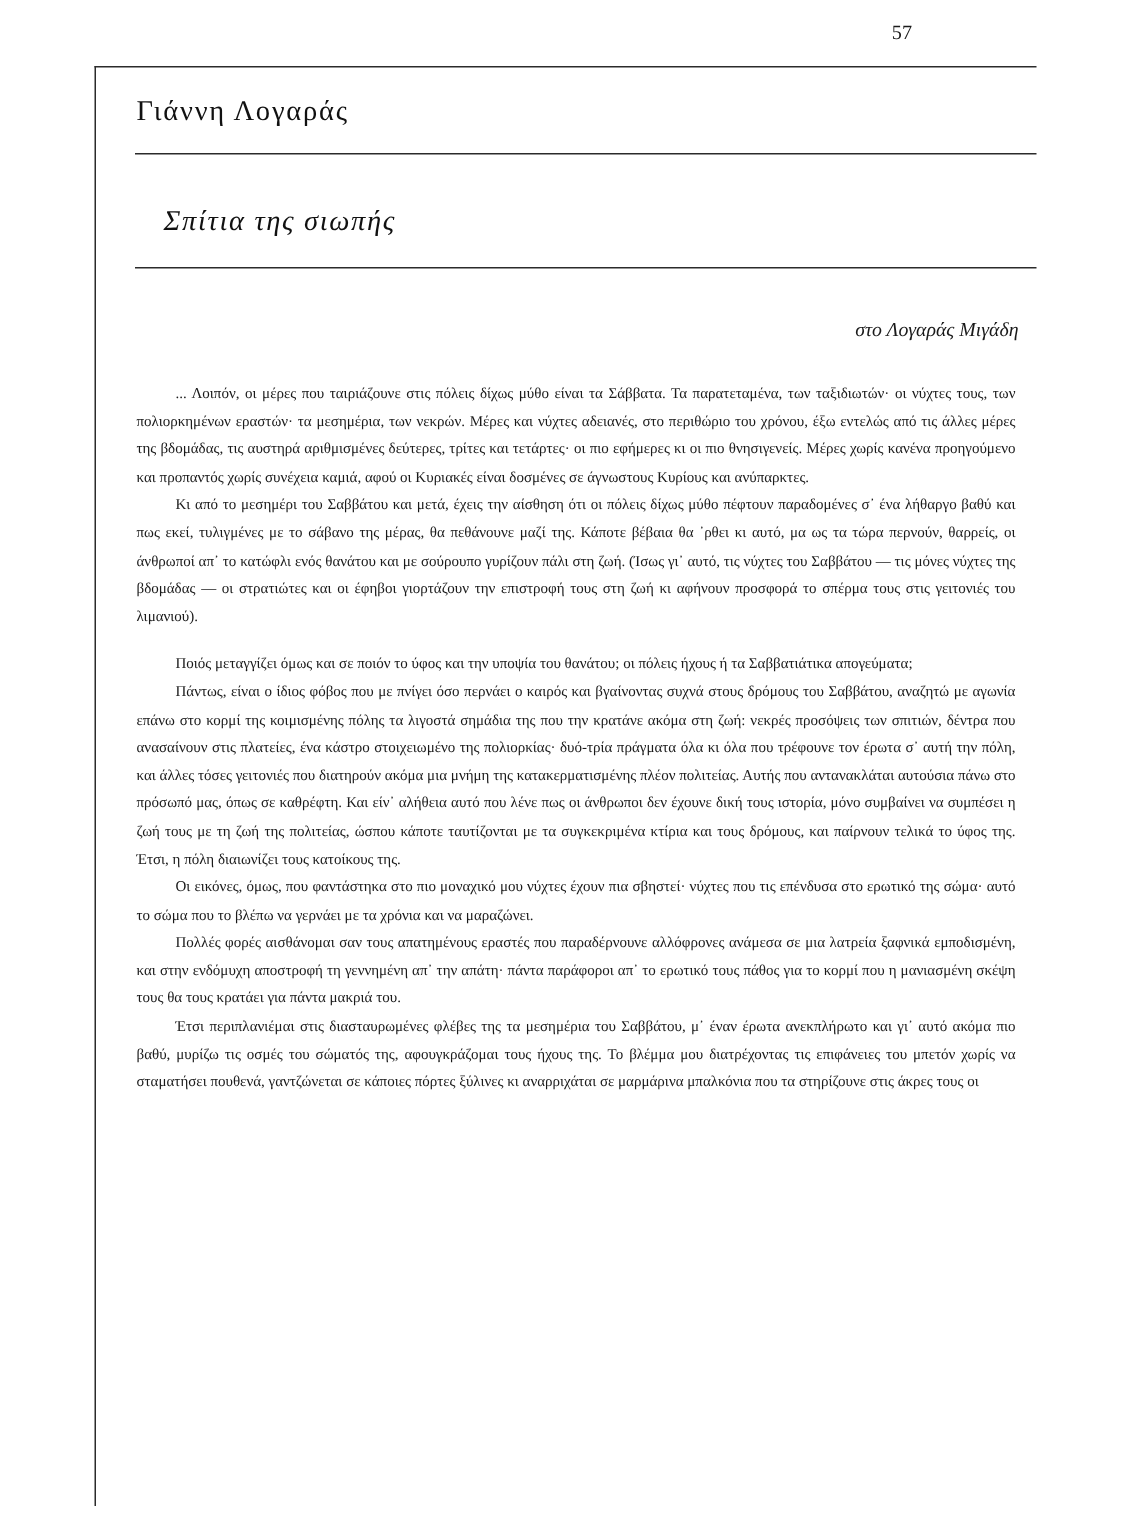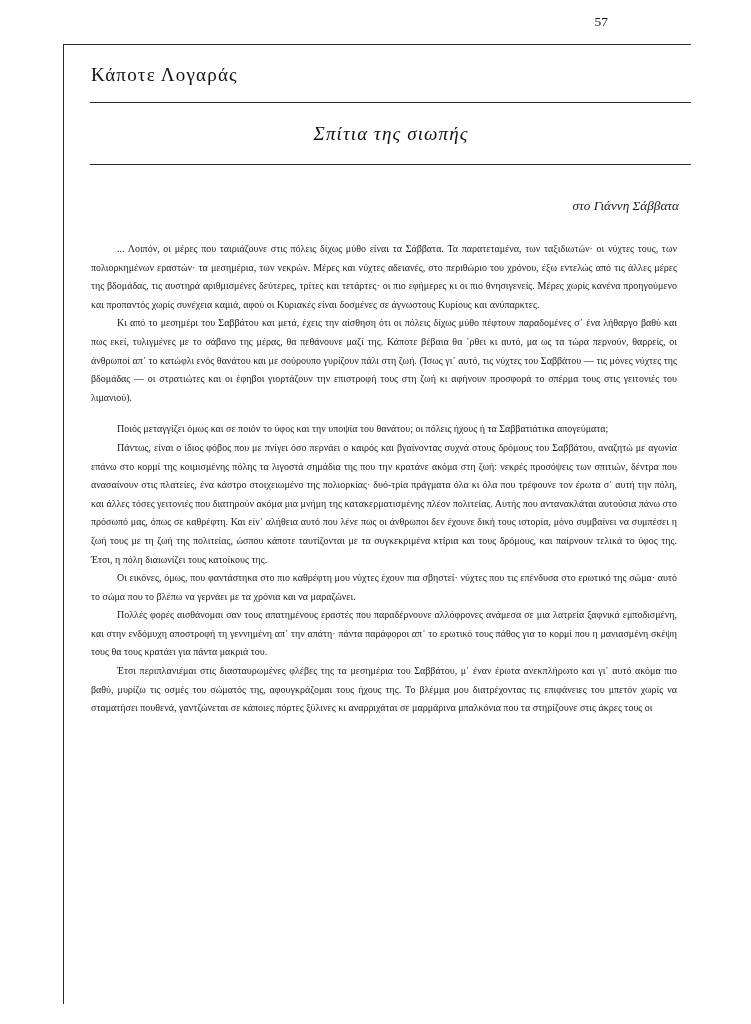--- a/index.html
+++ b/index.html
@@ -55,25 +55,24 @@
     margin-top: 16px;
     margin-left: -1px;
     width: 601px;
     height: 1px;
     background: #2b2b2b;
   }
   .title {
     font-size: 19px;
     font-style: italic;
     letter-spacing: 1.1px;
-    margin: 4px;
+    margin: 18px;
     padding-top: 16px;
     font-weight: normal;
     color: #111;
-    text-align: center;
   }
   .rule-thin2 {
     margin-top: 19px;
     margin-left: -1px;
     width: 601px;
     height: 1px;
     background: #2b2b2b;
   }
   .dedication {
     font-style: italic;
@@ -104,31 +103,31 @@
 </head>
 <body>
 
 <div class="page">
 
   <div class="page-number">57</div>
 
   <div class="content-frame">
 
     <div class="header-block">
-      <div class="author">Κάποτε Λογαράς</div>
+      <div class="author">Γιάννη Λογαράς</div>
       <div class="rule-thin"></div>
       <div class="title">Σπίτια της σιωπής</div>
       <div class="rule-thin2"></div>
-      <div class="dedication">στο Γιάννη Σάββατα</div>
+      <div class="dedication">στο Λογαράς Μιγάδη</div>
     </div>
 
     <div class="body-text">
       <p>... Λοιπόν, οι μέρες που ταιριάζουνε στις πόλεις δίχως μύθο είναι τα Σάββατα. Τα παρατεταμένα, των ταξιδιωτών· οι νύχτες τους, των πολιορκημένων εραστών· τα μεσημέρια, των νεκρών. Μέρες και νύχτες αδειανές, στο περιθώριο του χρόνου, έξω εντελώς από τις άλλες μέρες της βδομάδας, τις αυστηρά αριθμισμένες δεύτερες, τρίτες και τετάρτες· οι πιο εφήμερες κι οι πιο θνησιγενείς. Μέρες χωρίς κανένα προηγούμενο και προπαντός χωρίς συνέχεια καμιά, αφού οι Κυριακές είναι δοσμένες σε άγνωστους Κυρίους και ανύπαρκτες.</p>
       <p>Κι από το μεσημέρι του Σαββάτου και μετά, έχεις την αίσθηση ότι οι πόλεις δίχως μύθο πέφτουν παραδομένες σ᾽ ένα λήθαργο βαθύ και πως εκεί, τυλιγμένες με το σάβανο της μέρας, θα πεθάνουνε μαζί της. Κάποτε βέβαια θα ᾽ρθει κι αυτό, μα ως τα τώρα περνούν, θαρρείς, οι άνθρωποί απ᾽ το κατώφλι ενός θανάτου και με σούρουπο γυρίζουν πάλι στη ζωή. (Ίσως γι᾽ αυτό, τις νύχτες του Σαββάτου — τις μόνες νύχτες της βδομάδας — οι στρατιώτες και οι έφηβοι γιορτάζουν την επιστροφή τους στη ζωή κι αφήνουν προσφορά το σπέρμα τους στις γειτονιές του λιμανιού).</p>
       <p class="gap">Ποιός μεταγγίζει όμως και σε ποιόν το ύφος και την υποψία του θανάτου; οι πόλεις ήχους ή τα Σαββατιάτικα απογεύματα;</p>
       <p>Πάντως, είναι ο ίδιος φόβος που με πνίγει όσο περνάει ο καιρός και βγαίνοντας συχνά στους δρόμους του Σαββάτου, αναζητώ με αγωνία επάνω στο κορμί της κοιμισμένης πόλης τα λιγοστά σημάδια της που την κρατάνε ακόμα στη ζωή: νεκρές προσόψεις των σπιτιών, δέντρα που ανασαίνουν στις πλατείες, ένα κάστρο στοιχειωμένο της πολιορκίας· δυό-τρία πράγματα όλα κι όλα που τρέφουνε τον έρωτα σ᾽ αυτή την πόλη, και άλλες τόσες γειτονιές που διατηρούν ακόμα μια μνήμη της κατακερματισμένης πλέον πολιτείας. Αυτής που αντανακλάται αυτούσια πάνω στο πρόσωπό μας, όπως σε καθρέφτη. Και είν᾽ αλήθεια αυτό που λένε πως οι άνθρωποι δεν έχουνε δική τους ιστορία, μόνο συμβαίνει να συμπέσει η ζωή τους με τη ζωή της πολιτείας, ώσπου κάποτε ταυτίζονται με τα συγκεκριμένα κτίρια και τους δρόμους, και παίρνουν τελικά το ύφος της. Έτσι, η πόλη διαιωνίζει τους κατοίκους της.</p>
-      <p>Οι εικόνες, όμως, που φαντάστηκα στο πιο καθρέφτη μου νύχτες έχουν πια σβηστεί· νύχτες που τις επένδυσα στο ερωτικό της σώμα· αυτό το σώμα που το βλέπω να γερνάει με τα χρόνια και να μαραζώνει.</p>
+      <p>Οι εικόνες, όμως, που φαντάστηκα στο πιο μοναχικό μου νύχτες έχουν πια σβηστεί· νύχτες που τις επένδυσα στο ερωτικό της σώμα· αυτό το σώμα που το βλέπω να γερνάει με τα χρόνια και να μαραζώνει.</p>
       <p>Πολλές φορές αισθάνομαι σαν τους απατημένους εραστές που παραδέρνουνε αλλόφρονες ανάμεσα σε μια λατρεία ξαφνικά εμποδισμένη, και στην ενδόμυχη αποστροφή τη γεννημένη απ᾽ την απάτη· πάντα παράφοροι απ᾽ το ερωτικό τους πάθος για το κορμί που η μανιασμένη σκέψη τους θα τους κρατάει για πάντα μακριά του.</p>
       <p>Έτσι περιπλανιέμαι στις διασταυρωμένες φλέβες της τα μεσημέρια του Σαββάτου, μ᾽ έναν έρωτα ανεκπλήρωτο και γι᾽ αυτό ακόμα πιο βαθύ, μυρίζω τις οσμές του σώματός της, αφουγκράζομαι τους ήχους της. Το βλέμμα μου διατρέχοντας τις επιφάνειες του μπετόν χωρίς να σταματήσει πουθενά, γαντζώνεται σε κάποιες πόρτες ξύλινες κι αναρριχάται σε μαρμάρινα μπαλκόνια που τα στηρίζουνε στις άκρες τους οι</p>
     </div>
 
   </div>
 </div>
 
 </body></html>

